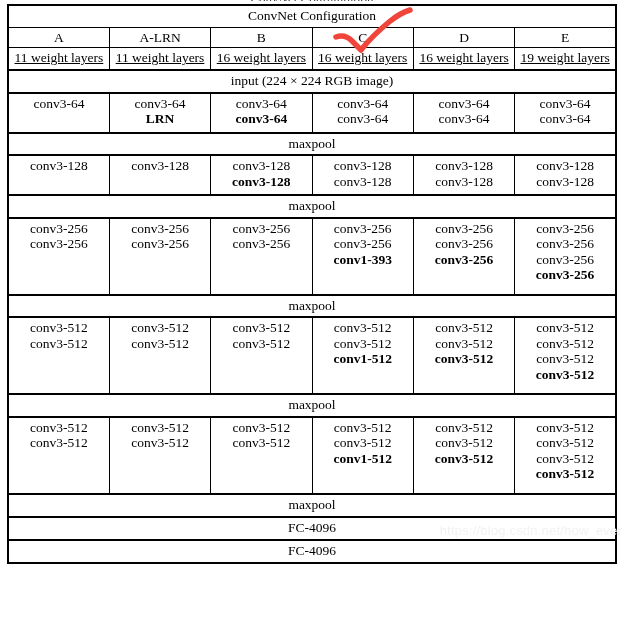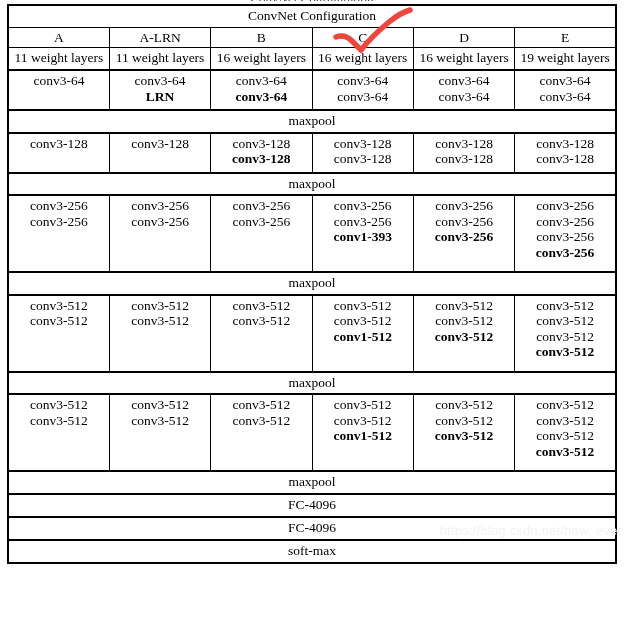--- a/index.html
+++ b/index.html
@@ -54,21 +54,21 @@
   
   table.cfg {
     border: 2px solid #000000;
   }
 
   .caption-cell {
     padding-top: 2px !important;
     padding-bottom: 3px !important;
   }
   .thick-top { border-top: 2px solid #000000 !important; }
-  .thick-bot { border-bottom: 2px solid #000000 !important; }
+  .thick-bot { border-bottom: 2px solid #000000 !important; text-decoration: underline; }
 
   .hdr-letter { padding-top: 2px !important; padding-bottom: 2px !important; }
   .hdr-layers { line-height: 16px; }
   .bold { font-weight: bold; }
   .entry { display: block; white-space: nowrap; }
 
   .fc-row { height: 16px; }
 
   
   .annotation {
@@ -124,20 +124,23 @@
 
       <tr>
         <td class="hdr-layers thick-bot">11 weight layers</td>
         <td class="hdr-layers thick-bot">11 weight layers</td>
         <td class="hdr-layers thick-bot">16 weight layers</td>
         <td class="hdr-layers thick-bot">16 weight layers</td>
         <td class="hdr-layers thick-bot">16 weight layers</td>
         <td class="hdr-layers thick-bot">19 weight layers</td>
       </tr>
 
+      <tr>
+        <td class="thick-top" colspan="6">input (224 × 224 RGB image)</td>
+      </tr>
 
       <tr>
           <td class="thick-top" style="height: 33px;">
             <span class="entry">conv3-64</span>
           </td>
           <td class="thick-top" style="height: 33px;">
             <span class="entry">conv3-64</span>
             <span class="entry bold">LRN</span>
           </td>
           <td class="thick-top" style="height: 33px;">
@@ -285,23 +288,20 @@
         </tr>
 
     <tr>
           <td colspan="6" class="fc-row thick-top">maxpool</td>
         </tr>
         <tr>
           <td colspan="6" class="fc-row thick-top">FC-4096</td>
         </tr>
         <tr>
           <td colspan="6" class="fc-row thick-top">FC-4096</td>
-        </tr>
-        <tr>
-          <td colspan="6" class="fc-row thick-top thick-bot">soft-max</td>
         </tr>
       </tbody>
   </table>
 
   <svg class="annotation" viewBox="0 0 624 630" width="624" height="630">
     <path d="M 336 37 Q 345 34 352 41 Q 357 46 361 50 Q 372 36 389 22 Q 400 13 410 10" fill="none" stroke="#f0453a" stroke-width="5.5" stroke-linecap="round" stroke-linejoin="round"></path>
   </svg>
 
   <div class="watermark">https://blog.csdn.net/how_ever</div>
 </div>

